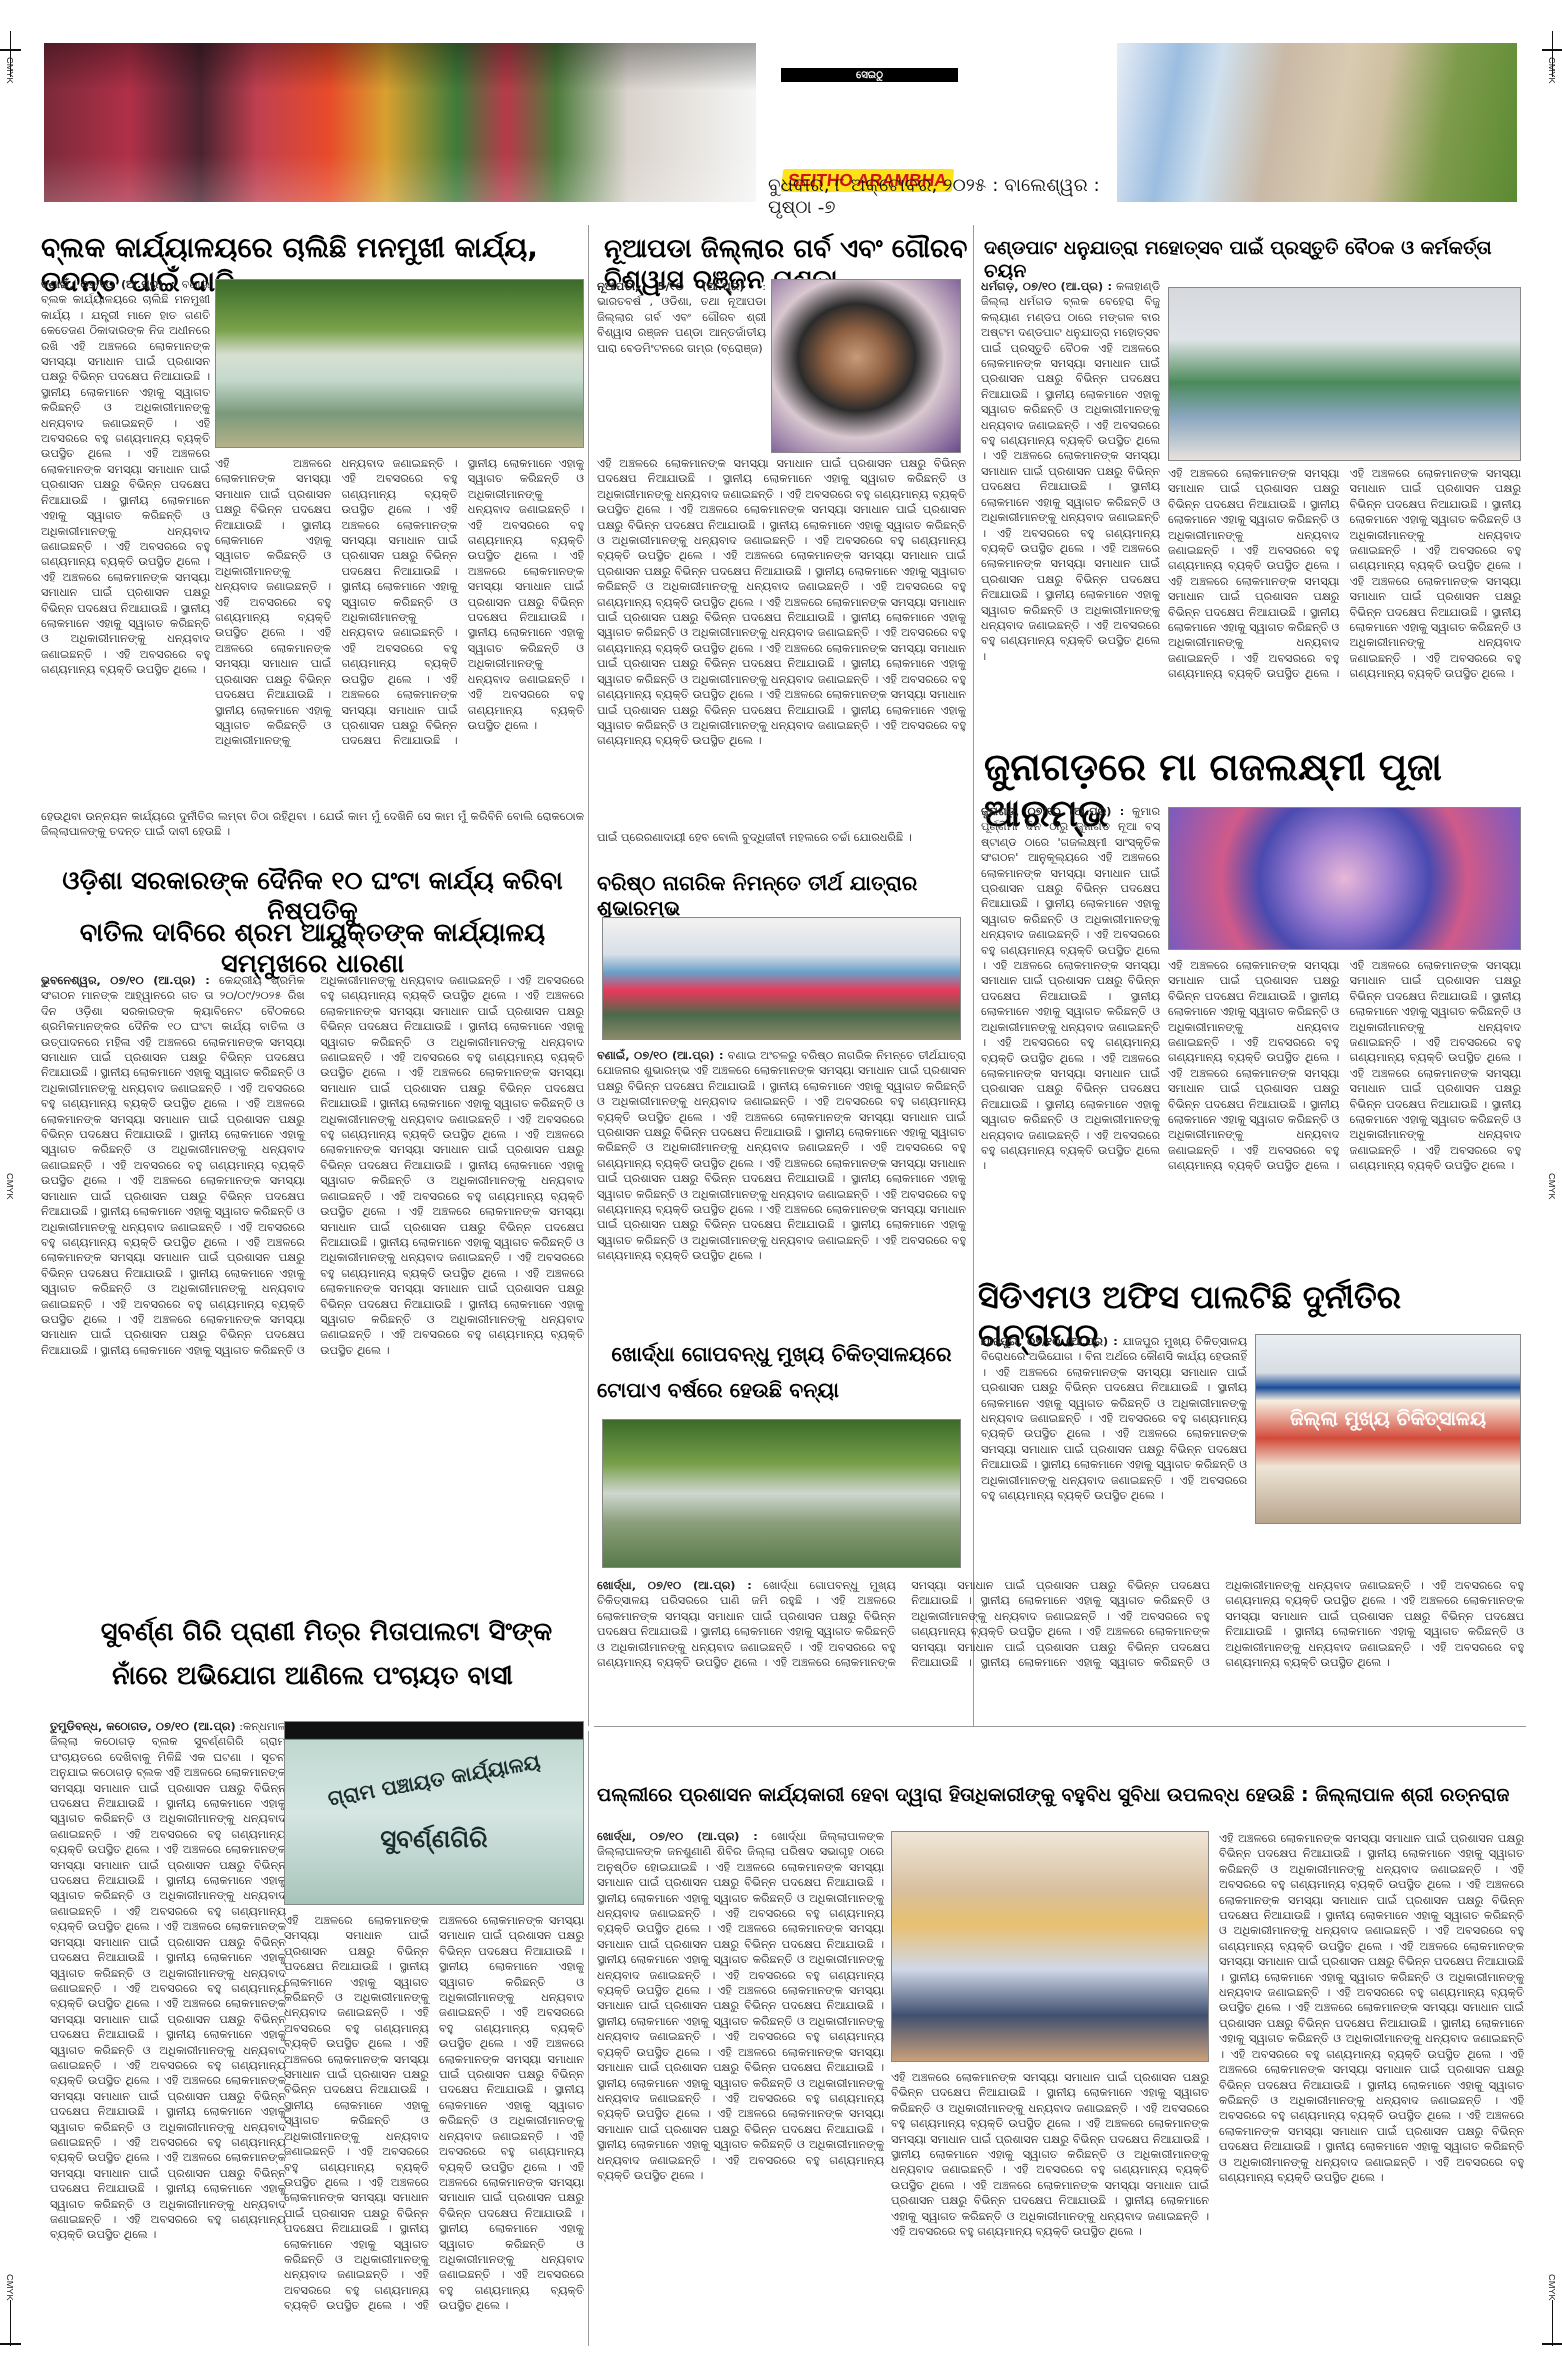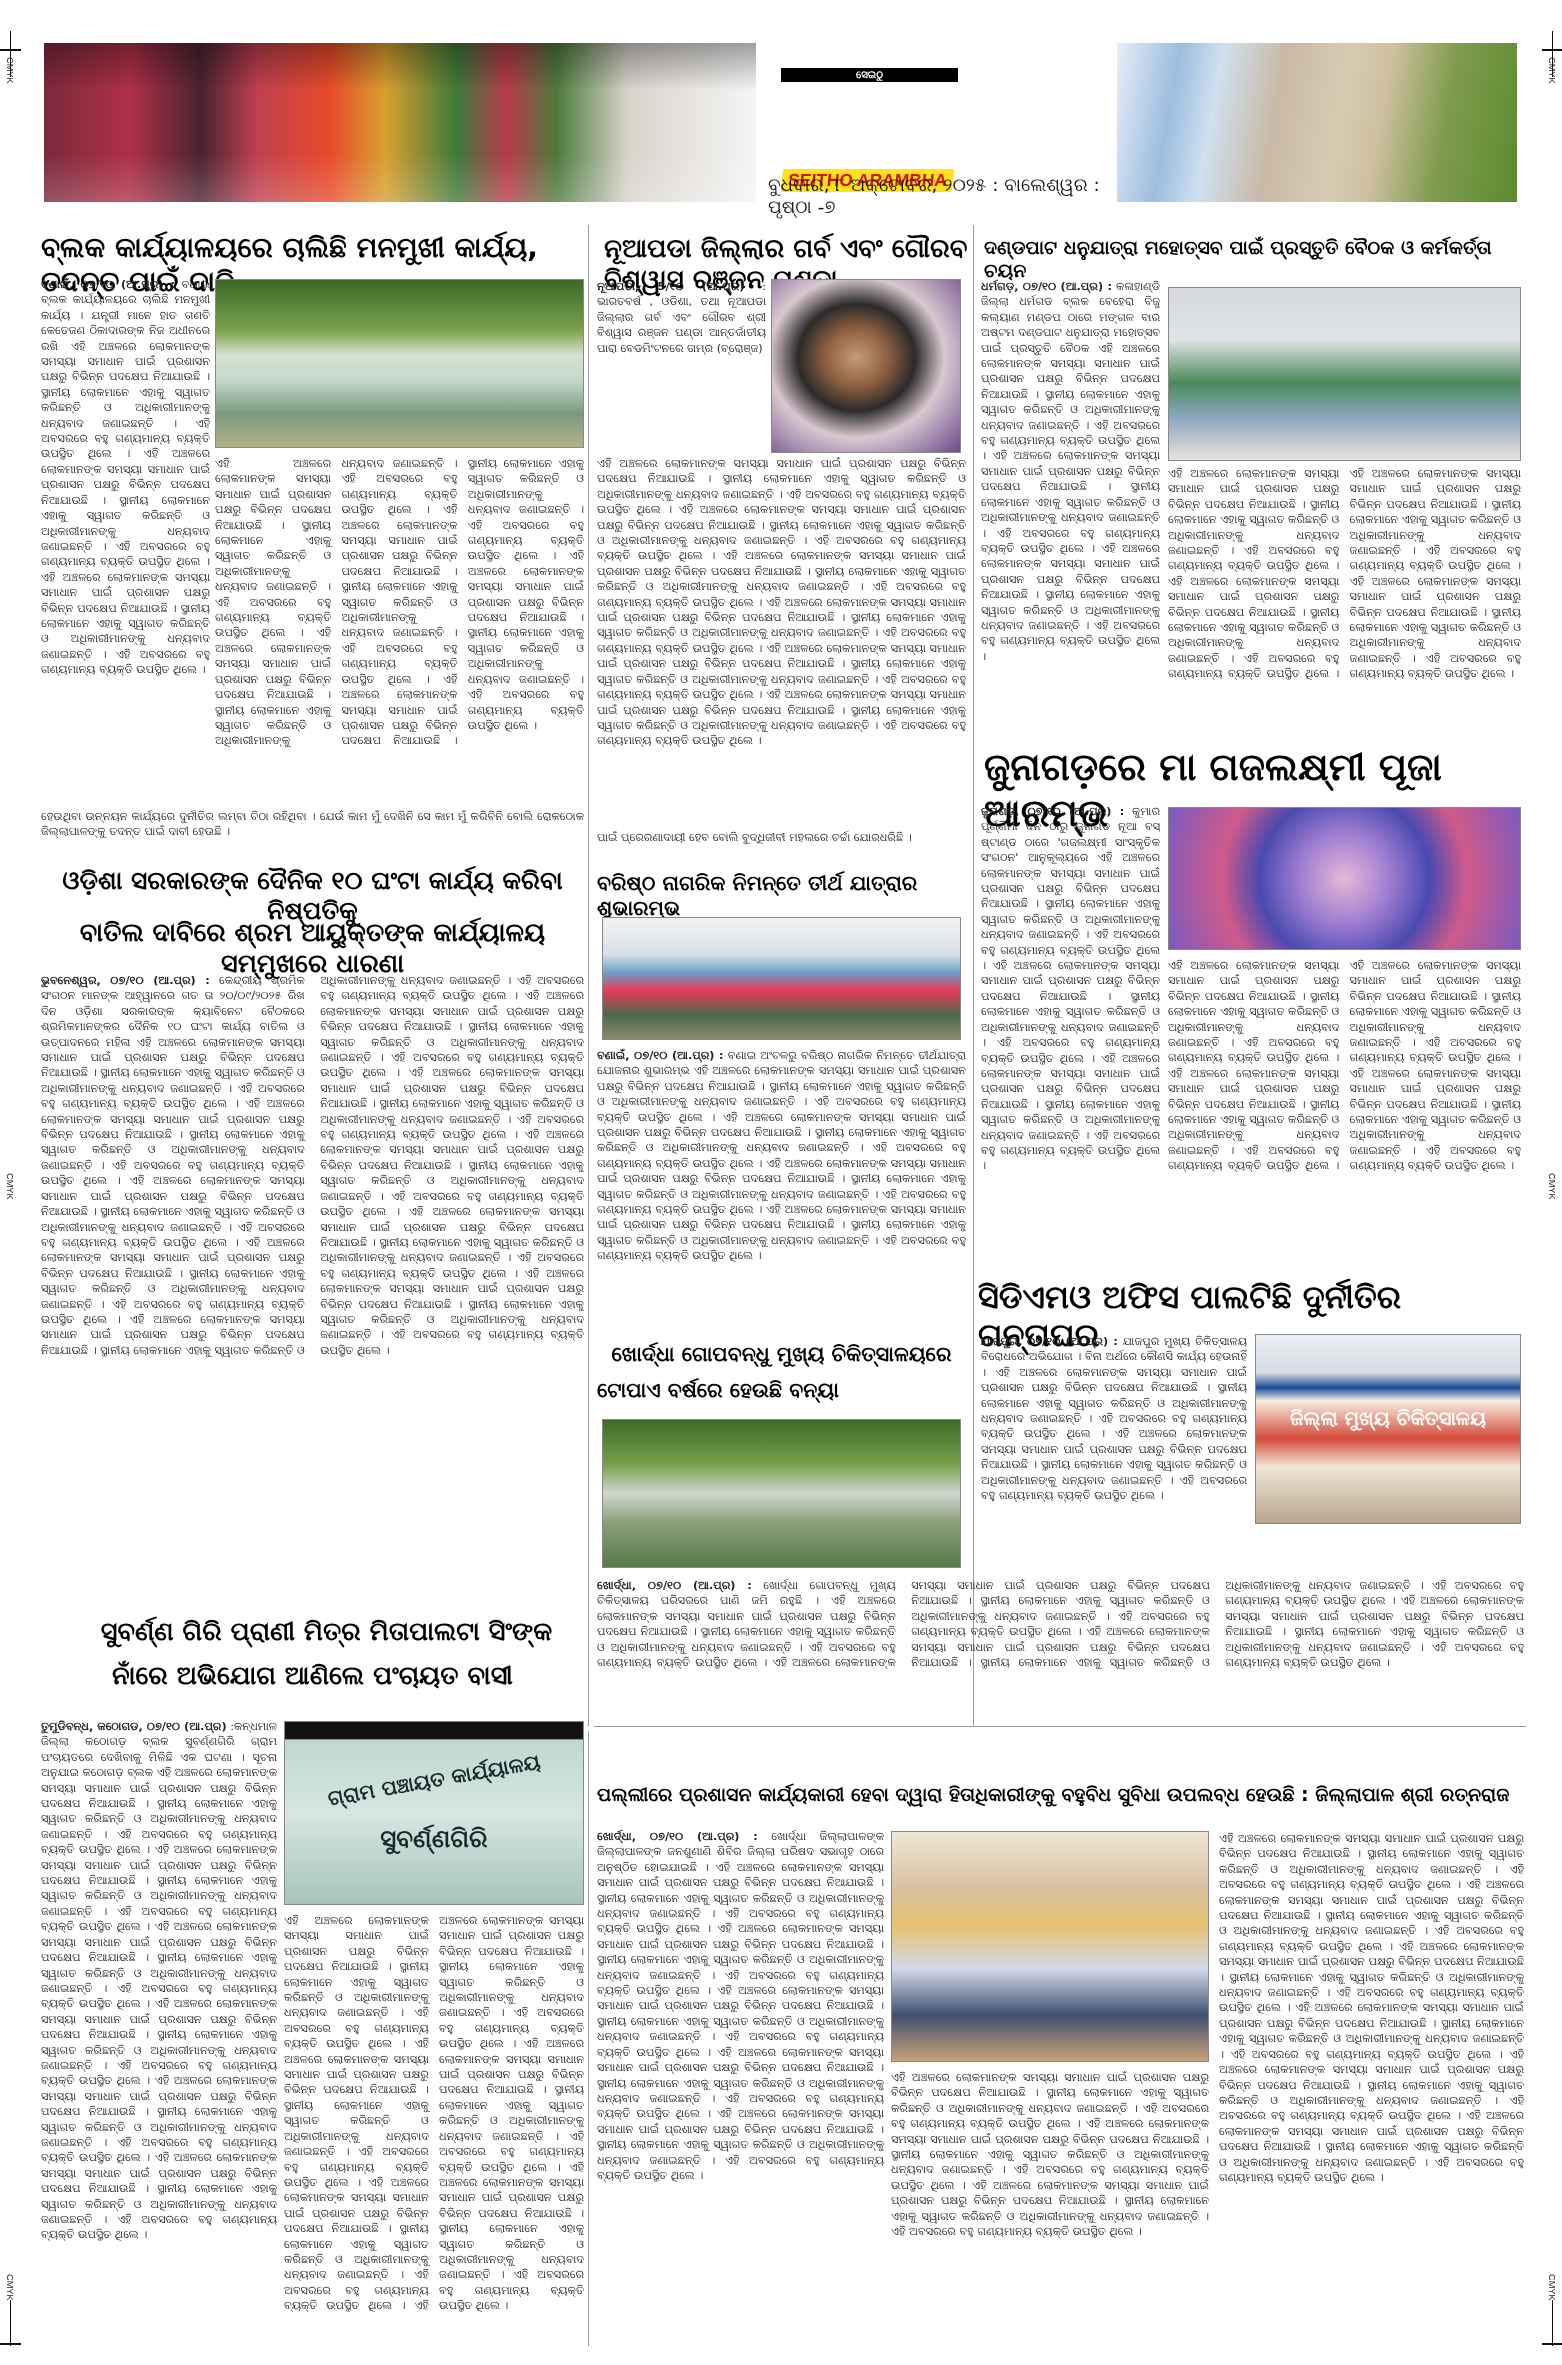--- a/index.html
+++ b/index.html
@@ -142,21 +142,21 @@
 <div class="abs hl" style="left:978px;top:1278px;width:548px;font-size:32px;">ସିଡିଏମଓ ଅଫିସ ପାଲଟିଛି ଦୁର୍ନୀତିର ଗନ୍ତାଘର</div>
 <div class="abs body-col" style="left:981px;top:1334px;width:266px;height:236px;">
   <b>ଯାଜପୁର, ୦୭/୧୦ (ଆ.ପ୍ର) :</b> <span>ଯାଜପୁର ମୁଖ୍ୟ ଚିକିତ୍ସାଳୟ ବିରୋଧରେ ଅଭିଯୋଗ । ବିନା ଅର୍ଥରେ କୌଣସି କାର୍ଯ୍ୟ ହେଉନାହିଁ ।</span> <span>ଏହି ଅଞ୍ଚଳରେ ଲୋକମାନଙ୍କ ସମସ୍ୟା ସମାଧାନ ପାଇଁ ପ୍ରଶାସନ ପକ୍ଷରୁ ବିଭିନ୍ନ ପଦକ୍ଷେପ ନିଆଯାଉଛି । ସ୍ଥାନୀୟ ଲୋକମାନେ ଏହାକୁ ସ୍ୱାଗତ କରିଛନ୍ତି ଓ ଅଧିକାରୀମାନଙ୍କୁ ଧନ୍ୟବାଦ ଜଣାଇଛନ୍ତି । ଏହି ଅବସରରେ ବହୁ ଗଣ୍ୟମାନ୍ୟ ବ୍ୟକ୍ତି ଉପସ୍ଥିତ ଥିଲେ ।</span> <span>ଏହି ଅଞ୍ଚଳରେ ଲୋକମାନଙ୍କ ସମସ୍ୟା ସମାଧାନ ପାଇଁ ପ୍ରଶାସନ ପକ୍ଷରୁ ବିଭିନ୍ନ ପଦକ୍ଷେପ ନିଆଯାଉଛି । ସ୍ଥାନୀୟ ଲୋକମାନେ ଏହାକୁ ସ୍ୱାଗତ କରିଛନ୍ତି ଓ ଅଧିକାରୀମାନଙ୍କୁ ଧନ୍ୟବାଦ ଜଣାଇଛନ୍ତି । ଏହି ଅବସରରେ ବହୁ ଗଣ୍ୟମାନ୍ୟ ବ୍ୟକ୍ତି ଉପସ୍ଥିତ ଥିଲେ ।</span>
 </div>
 <div class="abs photo ph-hospital" style="left:1255px;top:1334px;width:266px;height:190px;">
   <div class="ph-label" style="top:72px;font-size:19.5px;color:#fff;">ଜିଲ୍ଲା ମୁଖ୍ୟ ଚିକିତ୍ସାଳୟ</div>
 </div>
 
 <div class="abs hl" style="left:55px;top:1616px;width:543px;font-size:25.6px;text-align:center;">ସୁବର୍ଣ୍ଣ ଗିରି ପ୍ରାଣୀ ମିତ୍ର ମିତାପାଲଟା ସିଂଙ୍କ</div>
 <div class="abs hl" style="left:41px;top:1660px;width:543px;font-size:25.6px;text-align:center;">ନାଁରେ ଅଭିଯୋଗ ଆଣିଲେ ପଂଚାୟତ ବାସୀ</div>
-<div class="abs body-col" style="left:41px;top:1719px;width:236px;height:630px;">
+<div class="abs body-col" style="left:50px;top:1719px;width:236px;height:630px;">
   <b>ତୁମୁଡିବନ୍ଧ, କଠୋଗଡ, ୦୭/୧୦ (ଆ.ପ୍ର)</b> <span>:କନ୍ଧମାଳ ଜିଲ୍ଲା କଠୋଗଡ଼ ବ୍ଲକ ସୁବର୍ଣ୍ଣଗିରି ଗ୍ରାମ ପଂଚାୟତରେ ଦେଖିବାକୁ ମିଳିଛି ଏକ ଘଟଣା । ସୂଚନା ଅନୁଯାଇ କଠୋଗଡ଼ ବ୍ଲକ</span> <span>ଏହି ଅଞ୍ଚଳରେ ଲୋକମାନଙ୍କ ସମସ୍ୟା ସମାଧାନ ପାଇଁ ପ୍ରଶାସନ ପକ୍ଷରୁ ବିଭିନ୍ନ ପଦକ୍ଷେପ ନିଆଯାଉଛି । ସ୍ଥାନୀୟ ଲୋକମାନେ ଏହାକୁ ସ୍ୱାଗତ କରିଛନ୍ତି ଓ ଅଧିକାରୀମାନଙ୍କୁ ଧନ୍ୟବାଦ ଜଣାଇଛନ୍ତି । ଏହି ଅବସରରେ ବହୁ ଗଣ୍ୟମାନ୍ୟ ବ୍ୟକ୍ତି ଉପସ୍ଥିତ ଥିଲେ ।</span> <span>ଏହି ଅଞ୍ଚଳରେ ଲୋକମାନଙ୍କ ସମସ୍ୟା ସମାଧାନ ପାଇଁ ପ୍ରଶାସନ ପକ୍ଷରୁ ବିଭିନ୍ନ ପଦକ୍ଷେପ ନିଆଯାଉଛି । ସ୍ଥାନୀୟ ଲୋକମାନେ ଏହାକୁ ସ୍ୱାଗତ କରିଛନ୍ତି ଓ ଅଧିକାରୀମାନଙ୍କୁ ଧନ୍ୟବାଦ ଜଣାଇଛନ୍ତି । ଏହି ଅବସରରେ ବହୁ ଗଣ୍ୟମାନ୍ୟ ବ୍ୟକ୍ତି ଉପସ୍ଥିତ ଥିଲେ ।</span> <span>ଏହି ଅଞ୍ଚଳରେ ଲୋକମାନଙ୍କ ସମସ୍ୟା ସମାଧାନ ପାଇଁ ପ୍ରଶାସନ ପକ୍ଷରୁ ବିଭିନ୍ନ ପଦକ୍ଷେପ ନିଆଯାଉଛି । ସ୍ଥାନୀୟ ଲୋକମାନେ ଏହାକୁ ସ୍ୱାଗତ କରିଛନ୍ତି ଓ ଅଧିକାରୀମାନଙ୍କୁ ଧନ୍ୟବାଦ ଜଣାଇଛନ୍ତି । ଏହି ଅବସରରେ ବହୁ ଗଣ୍ୟମାନ୍ୟ ବ୍ୟକ୍ତି ଉପସ୍ଥିତ ଥିଲେ ।</span> <span>ଏହି ଅଞ୍ଚଳରେ ଲୋକମାନଙ୍କ ସମସ୍ୟା ସମାଧାନ ପାଇଁ ପ୍ରଶାସନ ପକ୍ଷରୁ ବିଭିନ୍ନ ପଦକ୍ଷେପ ନିଆଯାଉଛି । ସ୍ଥାନୀୟ ଲୋକମାନେ ଏହାକୁ ସ୍ୱାଗତ କରିଛନ୍ତି ଓ ଅଧିକାରୀମାନଙ୍କୁ ଧନ୍ୟବାଦ ଜଣାଇଛନ୍ତି । ଏହି ଅବସରରେ ବହୁ ଗଣ୍ୟମାନ୍ୟ ବ୍ୟକ୍ତି ଉପସ୍ଥିତ ଥିଲେ ।</span> <span>ଏହି ଅଞ୍ଚଳରେ ଲୋକମାନଙ୍କ ସମସ୍ୟା ସମାଧାନ ପାଇଁ ପ୍ରଶାସନ ପକ୍ଷରୁ ବିଭିନ୍ନ ପଦକ୍ଷେପ ନିଆଯାଉଛି । ସ୍ଥାନୀୟ ଲୋକମାନେ ଏହାକୁ ସ୍ୱାଗତ କରିଛନ୍ତି ଓ ଅଧିକାରୀମାନଙ୍କୁ ଧନ୍ୟବାଦ ଜଣାଇଛନ୍ତି । ଏହି ଅବସରରେ ବହୁ ଗଣ୍ୟମାନ୍ୟ ବ୍ୟକ୍ତି ଉପସ୍ଥିତ ଥିଲେ ।</span> <span>ଏହି ଅଞ୍ଚଳରେ ଲୋକମାନଙ୍କ ସମସ୍ୟା ସମାଧାନ ପାଇଁ ପ୍ରଶାସନ ପକ୍ଷରୁ ବିଭିନ୍ନ ପଦକ୍ଷେପ ନିଆଯାଉଛି । ସ୍ଥାନୀୟ ଲୋକମାନେ ଏହାକୁ ସ୍ୱାଗତ କରିଛନ୍ତି ଓ ଅଧିକାରୀମାନଙ୍କୁ ଧନ୍ୟବାଦ ଜଣାଇଛନ୍ତି । ଏହି ଅବସରରେ ବହୁ ଗଣ୍ୟମାନ୍ୟ ବ୍ୟକ୍ତି ଉପସ୍ଥିତ ଥିଲେ ।</span>
 </div>
 <div class="abs photo ph-sign" style="left:284px;top:1721px;width:300px;height:184px;">
   <div class="ph-label" style="top:46px;font-size:20.5px;transform:rotate(-10deg);">ଗ୍ରାମ ପଞ୍ଚାୟତ କାର୍ଯ୍ୟାଳୟ</div>
   <div class="ph-label" style="top:102px;font-size:24.6px;">ସୁବର୍ଣ୍ଣଗିରି</div>
 </div>
 <div class="abs body-col" style="left:284px;top:1913px;width:300px;height:435px;column-count:2;column-gap:10.2px;">
   <span>ଏହି ଅଞ୍ଚଳରେ ଲୋକମାନଙ୍କ ସମସ୍ୟା ସମାଧାନ ପାଇଁ ପ୍ରଶାସନ ପକ୍ଷରୁ ବିଭିନ୍ନ ପଦକ୍ଷେପ ନିଆଯାଉଛି । ସ୍ଥାନୀୟ ଲୋକମାନେ ଏହାକୁ ସ୍ୱାଗତ କରିଛନ୍ତି ଓ ଅଧିକାରୀମାନଙ୍କୁ ଧନ୍ୟବାଦ ଜଣାଇଛନ୍ତି । ଏହି ଅବସରରେ ବହୁ ଗଣ୍ୟମାନ୍ୟ ବ୍ୟକ୍ତି ଉପସ୍ଥିତ ଥିଲେ ।</span> <span>ଏହି ଅଞ୍ଚଳରେ ଲୋକମାନଙ୍କ ସମସ୍ୟା ସମାଧାନ ପାଇଁ ପ୍ରଶାସନ ପକ୍ଷରୁ ବିଭିନ୍ନ ପଦକ୍ଷେପ ନିଆଯାଉଛି । ସ୍ଥାନୀୟ ଲୋକମାନେ ଏହାକୁ ସ୍ୱାଗତ କରିଛନ୍ତି ଓ ଅଧିକାରୀମାନଙ୍କୁ ଧନ୍ୟବାଦ ଜଣାଇଛନ୍ତି । ଏହି ଅବସରରେ ବହୁ ଗଣ୍ୟମାନ୍ୟ ବ୍ୟକ୍ତି ଉପସ୍ଥିତ ଥିଲେ ।</span> <span>ଏହି ଅଞ୍ଚଳରେ ଲୋକମାନଙ୍କ ସମସ୍ୟା ସମାଧାନ ପାଇଁ ପ୍ରଶାସନ ପକ୍ଷରୁ ବିଭିନ୍ନ ପଦକ୍ଷେପ ନିଆଯାଉଛି । ସ୍ଥାନୀୟ ଲୋକମାନେ ଏହାକୁ ସ୍ୱାଗତ କରିଛନ୍ତି ଓ ଅଧିକାରୀମାନଙ୍କୁ ଧନ୍ୟବାଦ ଜଣାଇଛନ୍ତି । ଏହି ଅବସରରେ ବହୁ ଗଣ୍ୟମାନ୍ୟ ବ୍ୟକ୍ତି ଉପସ୍ଥିତ ଥିଲେ ।</span> <span>ଏହି ଅଞ୍ଚଳରେ ଲୋକମାନଙ୍କ ସମସ୍ୟା ସମାଧାନ ପାଇଁ ପ୍ରଶାସନ ପକ୍ଷରୁ ବିଭିନ୍ନ ପଦକ୍ଷେପ ନିଆଯାଉଛି । ସ୍ଥାନୀୟ ଲୋକମାନେ ଏହାକୁ ସ୍ୱାଗତ କରିଛନ୍ତି ଓ ଅଧିକାରୀମାନଙ୍କୁ ଧନ୍ୟବାଦ ଜଣାଇଛନ୍ତି । ଏହି ଅବସରରେ ବହୁ ଗଣ୍ୟମାନ୍ୟ ବ୍ୟକ୍ତି ଉପସ୍ଥିତ ଥିଲେ ।</span> <span>ଏହି ଅଞ୍ଚଳରେ ଲୋକମାନଙ୍କ ସମସ୍ୟା ସମାଧାନ ପାଇଁ ପ୍ରଶାସନ ପକ୍ଷରୁ ବିଭିନ୍ନ ପଦକ୍ଷେପ ନିଆଯାଉଛି । ସ୍ଥାନୀୟ ଲୋକମାନେ ଏହାକୁ ସ୍ୱାଗତ କରିଛନ୍ତି ଓ ଅଧିକାରୀମାନଙ୍କୁ ଧନ୍ୟବାଦ ଜଣାଇଛନ୍ତି । ଏହି ଅବସରରେ ବହୁ ଗଣ୍ୟମାନ୍ୟ ବ୍ୟକ୍ତି ଉପସ୍ଥିତ ଥିଲେ ।</span> <span>ଏହି ଅଞ୍ଚଳରେ ଲୋକମାନଙ୍କ ସମସ୍ୟା ସମାଧାନ ପାଇଁ ପ୍ରଶାସନ ପକ୍ଷରୁ ବିଭିନ୍ନ ପଦକ୍ଷେପ ନିଆଯାଉଛି । ସ୍ଥାନୀୟ ଲୋକମାନେ ଏହାକୁ ସ୍ୱାଗତ କରିଛନ୍ତି ଓ ଅଧିକାରୀମାନଙ୍କୁ ଧନ୍ୟବାଦ ଜଣାଇଛନ୍ତି । ଏହି ଅବସରରେ ବହୁ ଗଣ୍ୟମାନ୍ୟ ବ୍ୟକ୍ତି ଉପସ୍ଥିତ ଥିଲେ ।</span>
 </div>
 

